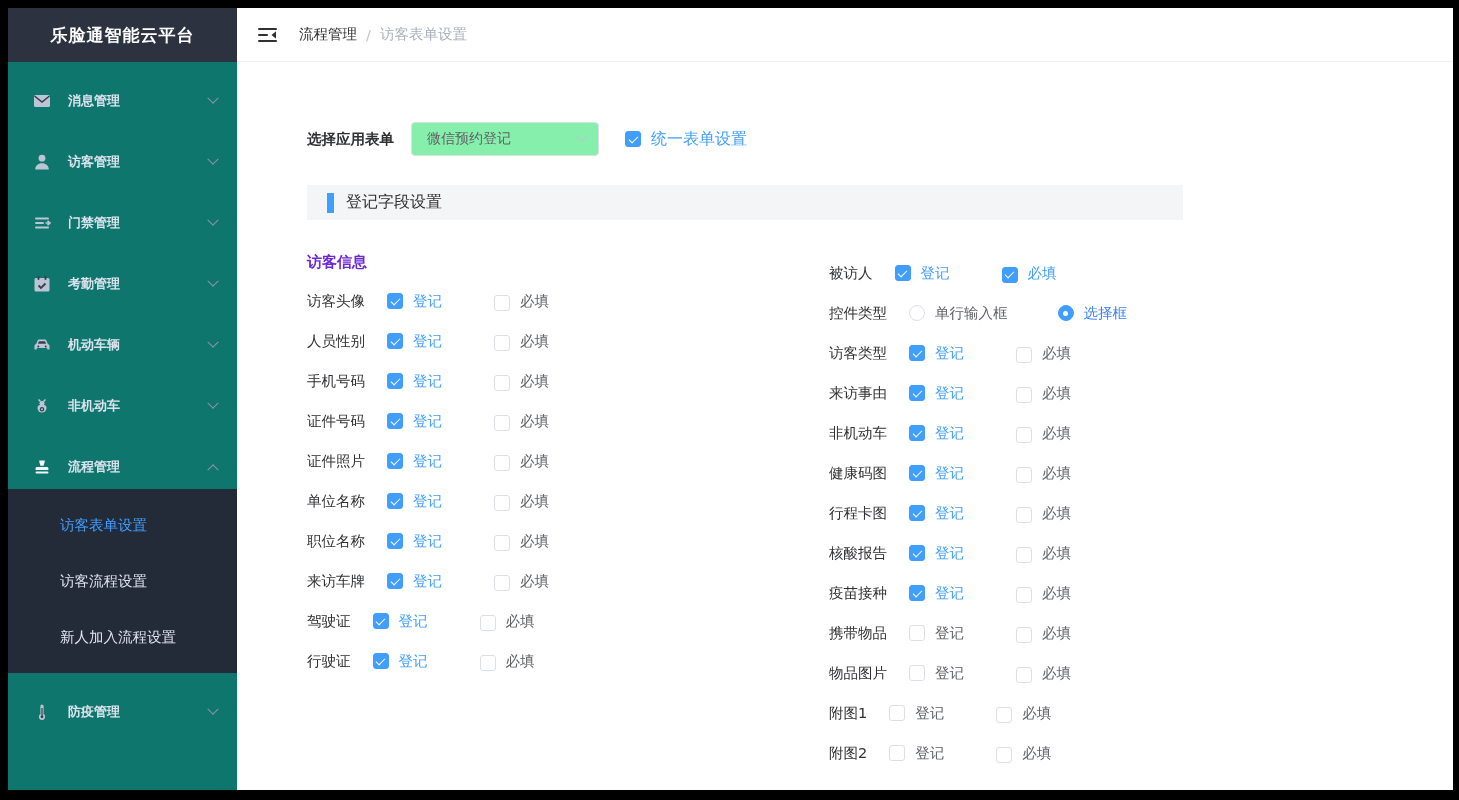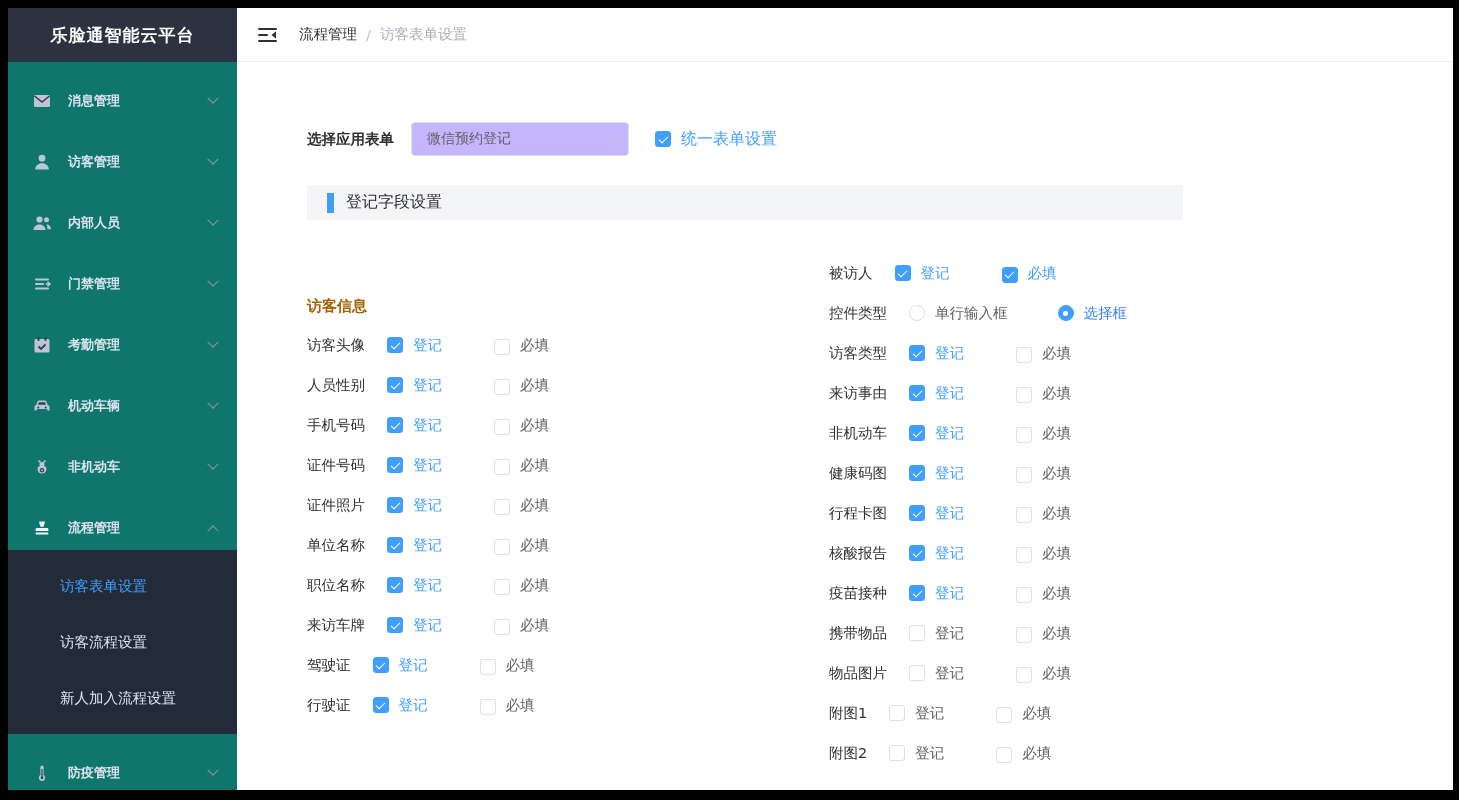--- a/index.html
+++ b/index.html
@@ -47,38 +47,38 @@
   .fold-btn { width:20px; height:16px; margin-right:21px; cursor:pointer; display:inline-flex; }
   .breadcrumb { font-size:14.5px; display:flex; align-items:center; gap:9px; }
   .bc-root { color:#303133; }
   .bc-sep { color:#c0c4cc; }
   .bc-current { color:#aab0ba; }
   
   .content { flex:1; padding:60px 0 0 70px; overflow:hidden; }
   .form-row { height:34px; display:flex; align-items:center; margin-bottom:29px; }
   .form-label { font-size:14.5px; font-weight:bold; color:#303133; margin-right:17px; }
   .select-box {
-    width:218px; height:34px; border:1px solid #dcdfe6; border-radius:4px;
-    display:flex; align-items:center; padding:0 12px 0 15px; cursor:pointer; background:#c4b5fd;
+    width:188px; height:34px; border:1px solid #dcdfe6; border-radius:4px;
+    display:flex; align-items:center; padding:0 12px 0 15px; cursor:pointer; background:#86efac;
   }
   .select-value { flex:1; font-size:14px; color:#606266; }
   .select-chev {
     width:8px; height:8px; border-right:1.4px solid #c0c4cc; border-bottom:1.4px solid #c0c4cc;
     transform:rotate(45deg) translate(-2px,-2px);
   }
   .unified { display:flex; align-items:center; margin-left:26px; cursor:pointer; }
   .section-bar {
     width:876px; height:35px; background:#f4f5f7; display:flex; align-items:center; margin-bottom:33px;
   }
   .accent { width:7px; height:20px; background:#409eff; margin-left:20px; margin-right:12px; }
   .section-title { font-size:16px; color:#303133; }
   .columns { display:flex; }
   .col-left { width:522px; flex-shrink:0; }
   .col-right { flex:1; }
-  .col-title { font-size:15px; font-weight:bold; color:#a16207; height:20px; margin-bottom:8px;margin-top:44px; }
+  .col-title { font-size:15px; font-weight:bold; color:#6d28d9; height:20px; margin-bottom:8px; }
   .field-row { height:40px; display:flex; align-items:center; font-size:14.5px; }
   .field-label { color:#303133; margin-right:22px; }
   .cb-group, .radio-group { display:flex; align-items:center; cursor:pointer; }
   .cb-group.second { margin-left:52px;align-items:flex-end; }
   .radio-group.second { margin-left:50px; }
   .cb {
     width:16px; height:16px; border:1px solid #dcdfe6; border-radius:3px; background:#fff;
     position:relative; flex-shrink:0;
   }
   .cb.checked { background:#409eff; border-color:#409eff; }
@@ -118,32 +118,20 @@
           <span class="chev down"></span>
         </div>
         <div class="menu-item">
           <span class="menu-icon">
             <svg viewBox="0 0 20 20" fill="#bcc5d4">
               <circle cx="10" cy="6.2" r="3.4"></circle>
               <path d="M3.2 17.5c0-3.8 3-6.2 6.8-6.2s6.8 2.4 6.8 6.2z"></path>
             </svg>
           </span>
           <span class="menu-label">访客管理</span>
-          <span class="chev down"></span>
-        </div>
-        <div class="menu-item">
-          <span class="menu-icon">
-            <svg viewBox="0 0 20 20" fill="#bcc5d4">
-              <circle cx="7.5" cy="6.5" r="3.1"></circle>
-              <path d="M1.5 17c0-3.4 2.7-5.6 6-5.6s6 2.2 6 5.6z"></path>
-              <circle cx="14.5" cy="6.8" r="2.5"></circle>
-              <path d="M14.6 11.2c2.5.2 4.4 2.2 4.4 5.1h-3.6c0-2-.3-3.8-.8-5.1z"></path>
-            </svg>
-          </span>
-          <span class="menu-label">内部人员</span>
           <span class="chev down"></span>
         </div>
         <div class="menu-item">
           <span class="menu-icon">
             <svg viewBox="0 0 20 20" fill="#bcc5d4">
               <rect x="3" y="4.5" width="14" height="2" rx="1"></rect>
               <rect x="3" y="9" width="9" height="2" rx="1"></rect>
               <path d="M13.5 10 L18 10 M15.5 7.8 L18 10 L15.5 12.2" stroke="#bcc5d4" stroke-width="1.6" fill="none"></path>
               <rect x="3" y="13.5" width="14" height="2" rx="1"></rect>
             </svg>

